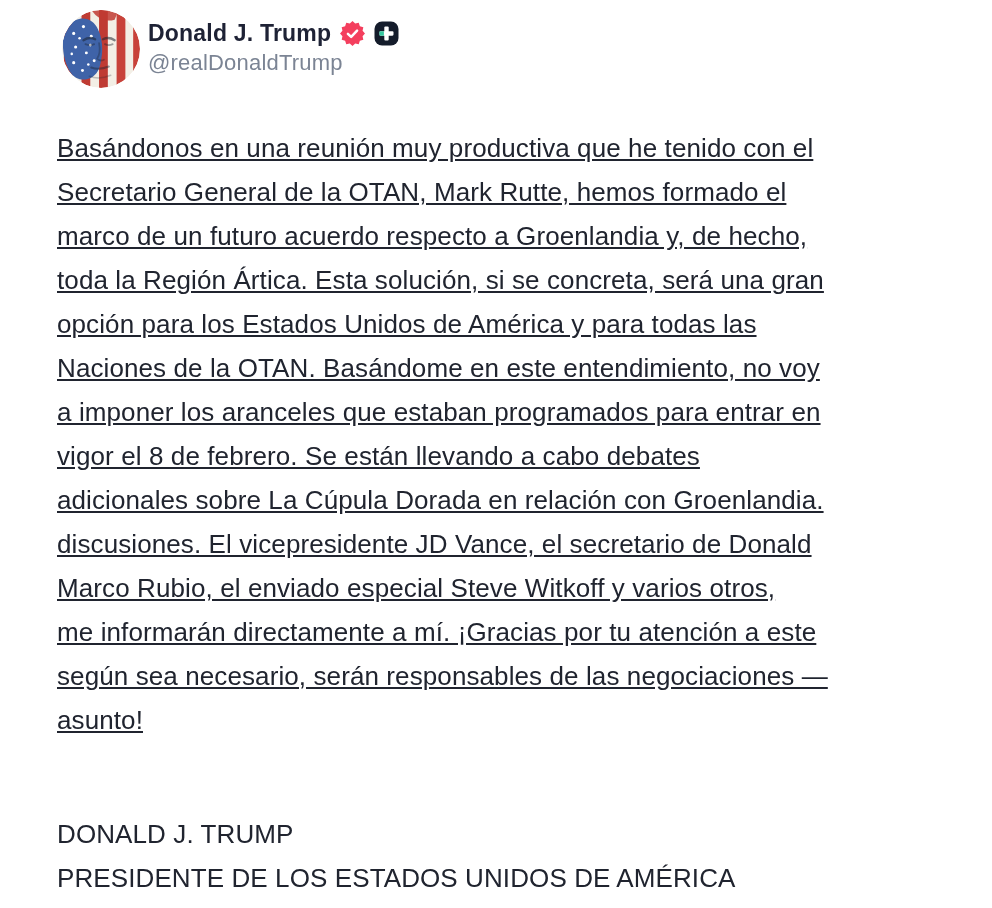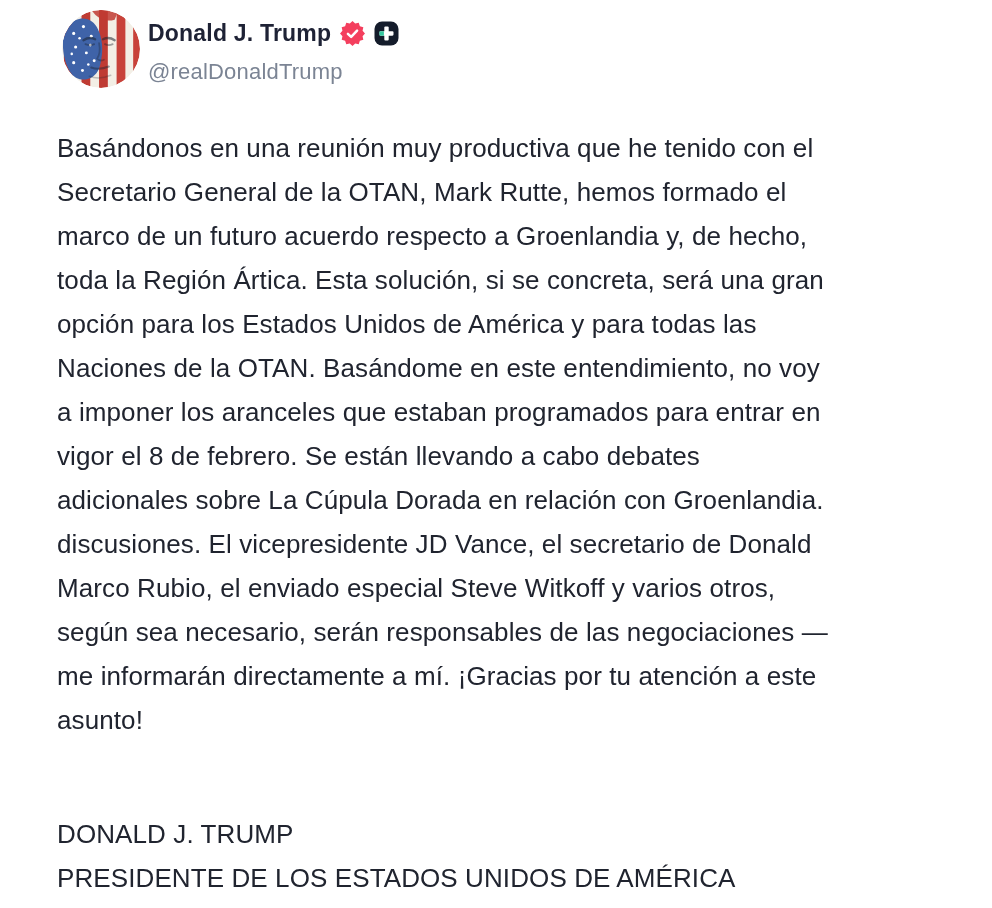--- a/index.html
+++ b/index.html
@@ -20,31 +20,31 @@
     overflow: hidden; cursor: pointer;
   }
   .header-text { position: absolute; left: 148px; top: 20px; }
   .name-row { display: flex; align-items: center; gap: 9px; }
   .display-name {
     font-size: 23px; font-weight: 700; color: #1e2235;
     letter-spacing: 0.2px; cursor: pointer; white-space: nowrap;
   }
   .badge { width: 25px; height: 25px; flex: 0 0 auto; display: block; }
   .handle {
-    margin-top: 12px; font-size: 22px; color: #7b8494;
+    margin-top: 3px; font-size: 22px; color: #7b8494;
     letter-spacing: 0.2px; cursor: pointer;
   }
 
   
   .body-text {
     position: absolute; left: 57px; top: 126px; width: 900px;
     font-size: 26px; line-height: 44px; color: #20242f;
     letter-spacing: 0.1px;
   }
-  .body-line { white-space: nowrap; }
+  .body-line { white-space: nowrap; text-decoration: underline; }
 
   .signature {
     position: absolute; left: 57px; top: 812px;
     font-size: 26px; line-height: 44px; color: #20242f;
     letter-spacing: 0.1px;
   }
   .signature div { white-space: nowrap; }
 </style>
 </head>
 <body>
@@ -124,22 +124,22 @@
     <div class="body-line">Secretario General de la OTAN, Mark Rutte, hemos formado el</div>
     <div class="body-line">marco de un futuro acuerdo respecto a Groenlandia y, de hecho,</div>
     <div class="body-line">toda la Región Ártica. Esta solución, si se concreta, será una gran</div>
     <div class="body-line">opción para los Estados Unidos de América y para todas las</div>
     <div class="body-line">Naciones de la OTAN. Basándome en este entendimiento, no voy</div>
     <div class="body-line">a imponer los aranceles que estaban programados para entrar en</div>
     <div class="body-line">vigor el 8 de febrero. Se están llevando a cabo debates</div>
     <div class="body-line">adicionales sobre La Cúpula Dorada en relación con Groenlandia.</div>
     <div class="body-line">discusiones. El vicepresidente JD Vance, el secretario de Donald</div>
     <div class="body-line">Marco Rubio, el enviado especial Steve Witkoff y varios otros,</div>
+    <div class="body-line">me informarán directamente a mí. ¡Gracias por tu atención a este</div>
     <div class="body-line">según sea necesario, serán responsables de las negociaciones —</div>
-    <div class="body-line">me informarán directamente a mí. ¡Gracias por tu atención a este</div>
     <div class="body-line">asunto!</div>
   </div>
 
   <div class="signature">
     <div>DONALD J. TRUMP</div>
     <div>PRESIDENTE DE LOS ESTADOS UNIDOS DE AMÉRICA</div>
   </div>
 
 </div>
 

